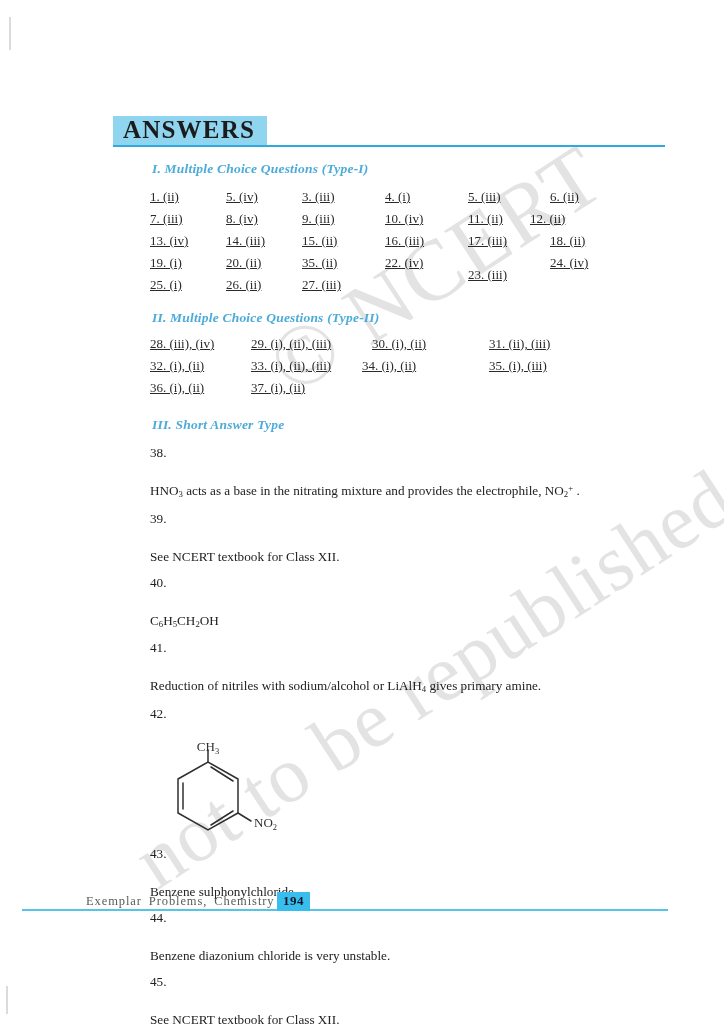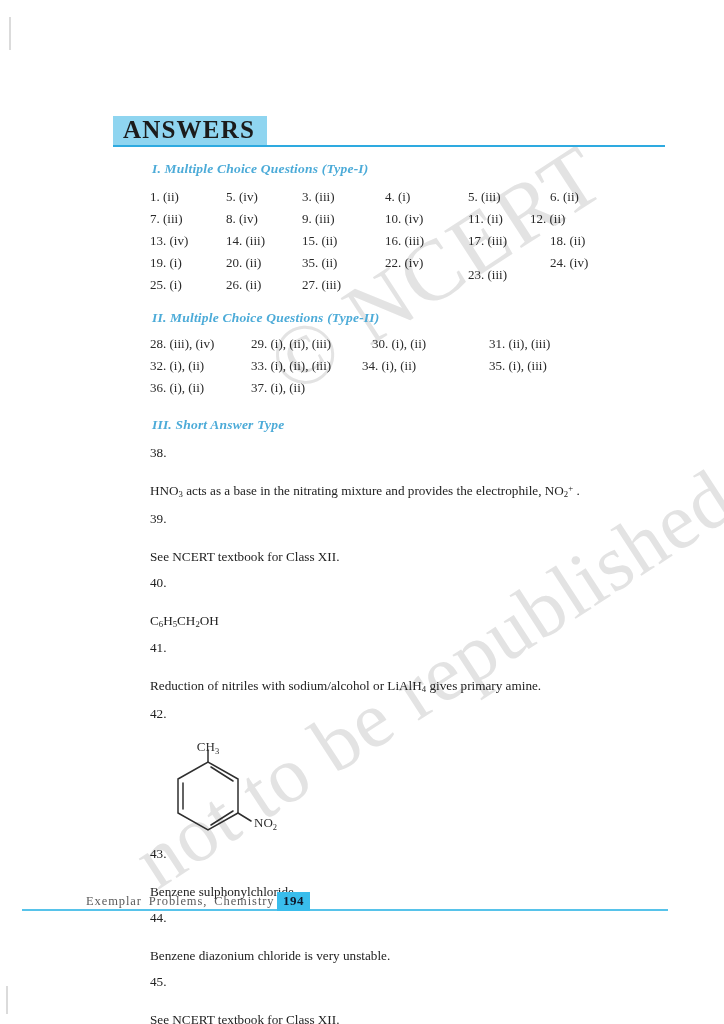--- a/index.html
+++ b/index.html
@@ -120,20 +120,21 @@
     color: #2a2a2a;
   }
   .grid .row {
     height: 22px;
     position: relative;
   }
   .grid .cell {
     position: absolute;
     white-space: nowrap;
     top: 0;
+    text-decoration: underline;
   }
   .grid-1 { left: 150px; top: 189px; width: 500px; }
   .grid-2 { left: 150px; top: 336px; width: 500px; }
 
   
   .ans-list {
     position: absolute;
     left: 150px;
     top: 444px;
     width: 492px;

